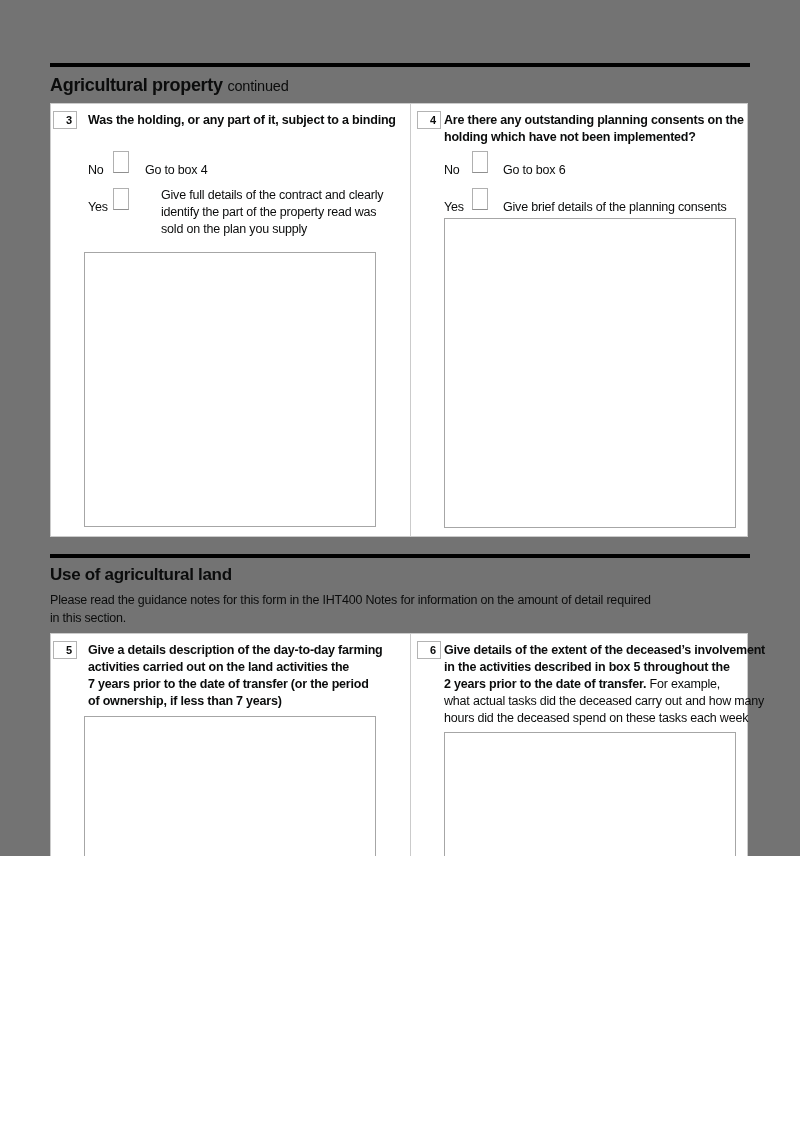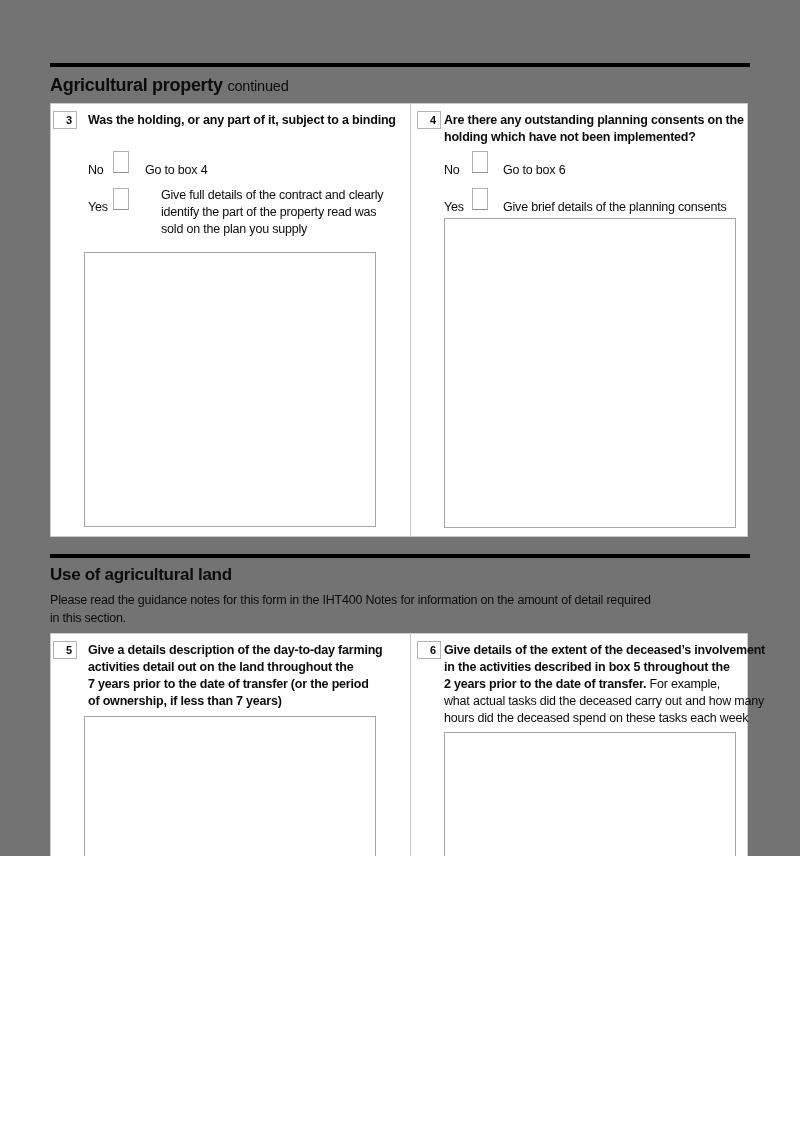--- a/index.html
+++ b/index.html
@@ -94,21 +94,21 @@
     <div>Please read the guidance notes for this form in the IHT400 Notes for information on the amount of detail required</div>
     <div>in this section.</div>
   </div>
 
   <div class="panel" style="top:633px; height:435px;">
     <div class="divider"></div>
 
     <div class="numbox" style="left:2px; top:7px;"><span>5</span></div>
     <div class="qtext" style="left:37px; top:8px; width:310px;">
       <div><span class="b">Give a details description of the day-to-day farming</span></div>
-      <div><span class="b">activities detail out on the land throughout the</span></div>
+      <div><span class="b">activities carried out on the land activities the</span></div>
       <div><span class="b">7 years prior to the date of transfer (or the period</span></div>
       <div><span class="b">of ownership, if less than 7 years)</span></div>
     </div>
     <textarea class="bigbox" style="left: 33px; top: 82px; height: 344px;"></textarea>
 
     <div class="numbox" style="left:366px; top:7px;"><span>6</span></div>
     <div class="qtext" style="left:393px; top:8px; width:305px; white-space:nowrap;">
       <div><span class="b">Give details of the extent of the deceased’s involvement</span></div>
       <div><span class="b">in the activities described in box 5 throughout the</span></div>
       <div><span class="b">2 years prior to the date of transfer.</span><span> For example,</span></div>

